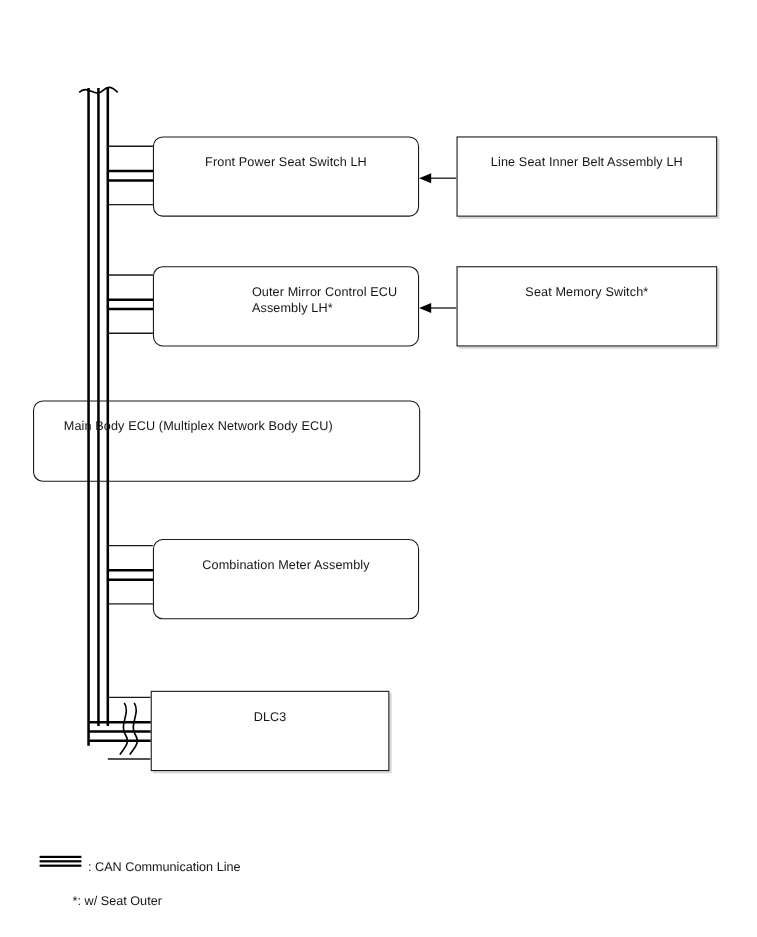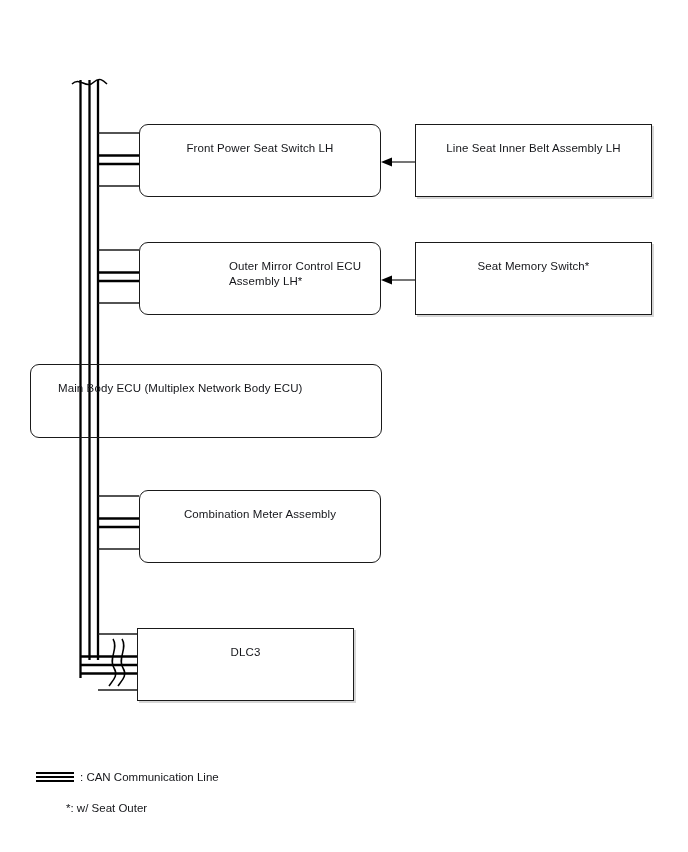--- a/index.html
+++ b/index.html
@@ -83,20 +83,21 @@
     display: block;
   }
   .legend-symbol i.l1 { top: 0px; }
   .legend-symbol i.l2 { top: 4px; }
   .legend-symbol i.l3 { top: 8px; }
   .legend-text {
     font-size: 11.5px;
     line-height: 14px;
     color: #15161a;
     white-space: pre;
+    margin-top: 12px;
   }
 </style>
 </head>
 <body>
 
 <div id="diagram-root">
 
   <svg id="diagram-svg" viewBox="0 0 688 852" xmlns="http://www.w3.org/2000/svg">
 
     <g>

